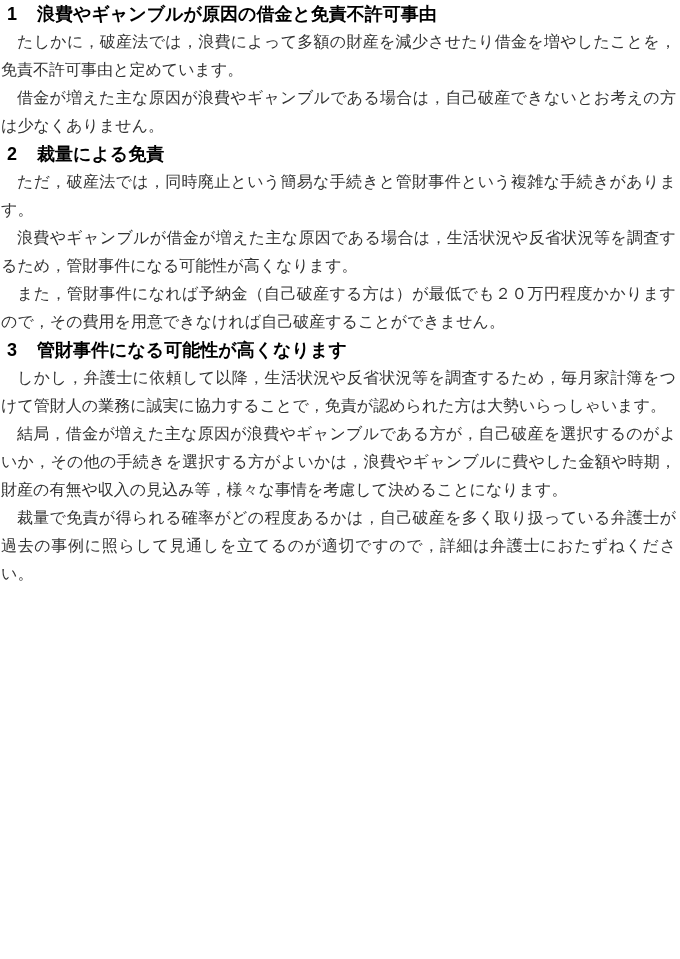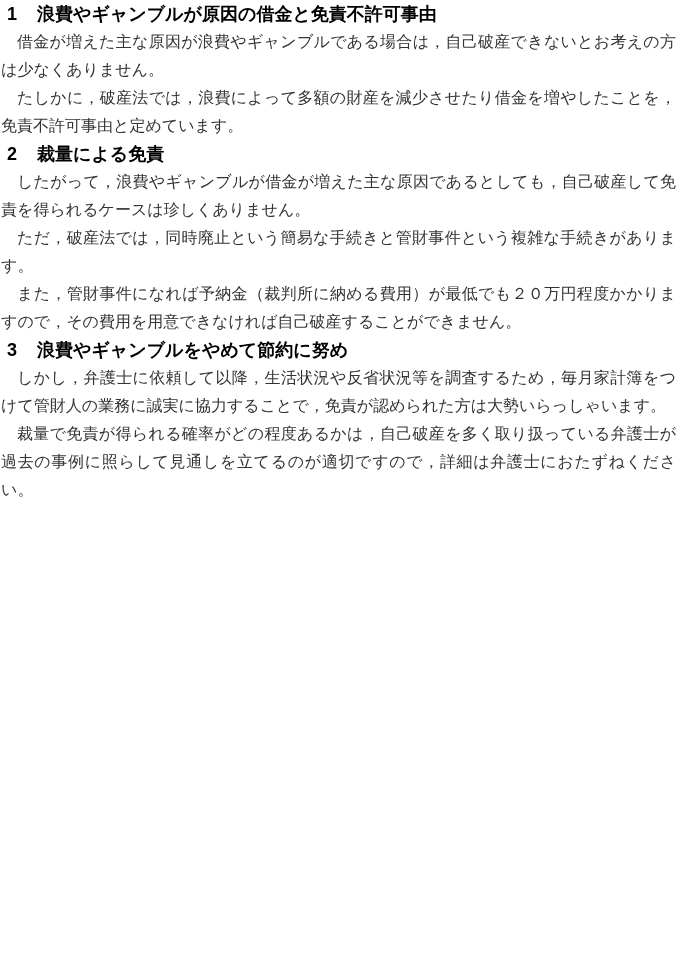--- a/index.html
+++ b/index.html
@@ -43,30 +43,31 @@
     word-break: break-all;
   }
 </style>
 </head>
 <body>
 
 <main>
 
   <section>
     <h2><span class="sec-num">1</span><span>浪費やギャンブルが原因の借金と免責不許可事由</span></h2>
+    <p>たしかに，破産法では，浪費によって多額の財産を減少させたり借金を増やしたことを，免責不許可事由と定めています。</p>
     <p>借金が増えた主な原因が浪費やギャンブルである場合は，自己破産できないとお考えの方は少なくありません。</p>
-    <p>たしかに，破産法では，浪費によって多額の財産を減少させたり借金を増やしたことを，免責不許可事由と定めています。</p>
   </section>
 
   <section>
     <h2><span class="sec-num">2</span><span>裁量による免責</span></h2>
-    <p>したがって，浪費やギャンブルが借金が増えた主な原因であるとしても，自己破産して免責を得られるケースは珍しくありません。</p>
     <p>ただ，破産法では，同時廃止という簡易な手続きと管財事件という複雑な手続きがあります。</p>
-    <p>また，管財事件になれば予納金（裁判所に納める費用）が最低でも２０万円程度かかりますので，その費用を用意できなければ自己破産することができません。</p>
+    <p>浪費やギャンブルが借金が増えた主な原因である場合は，生活状況や反省状況等を調査するため，管財事件になる可能性が高くなります。</p>
+    <p>また，管財事件になれば予納金（自己破産する方は）が最低でも２０万円程度かかりますので，その費用を用意できなければ自己破産することができません。</p>
   </section>
 
   <section>
-    <h2><span class="sec-num">3</span><span>浪費やギャンブルをやめて節約に努め</span></h2>
+    <h2><span class="sec-num">3</span><span>管財事件になる可能性が高くなります</span></h2>
     <p>しかし，弁護士に依頼して以降，生活状況や反省状況等を調査するため，毎月家計簿をつけて管財人の業務に誠実に協力することで，免責が認められた方は大勢いらっしゃいます。</p>
+    <p>結局，借金が増えた主な原因が浪費やギャンブルである方が，自己破産を選択するのがよいか，その他の手続きを選択する方がよいかは，浪費やギャンブルに費やした金額や時期，財産の有無や収入の見込み等，様々な事情を考慮して決めることになります。</p>
     <p>裁量で免責が得られる確率がどの程度あるかは，自己破産を多く取り扱っている弁護士が過去の事例に照らして見通しを立てるのが適切ですので，詳細は弁護士におたずねください。</p>
   </section>
 
 </main>
 
 </body></html>

